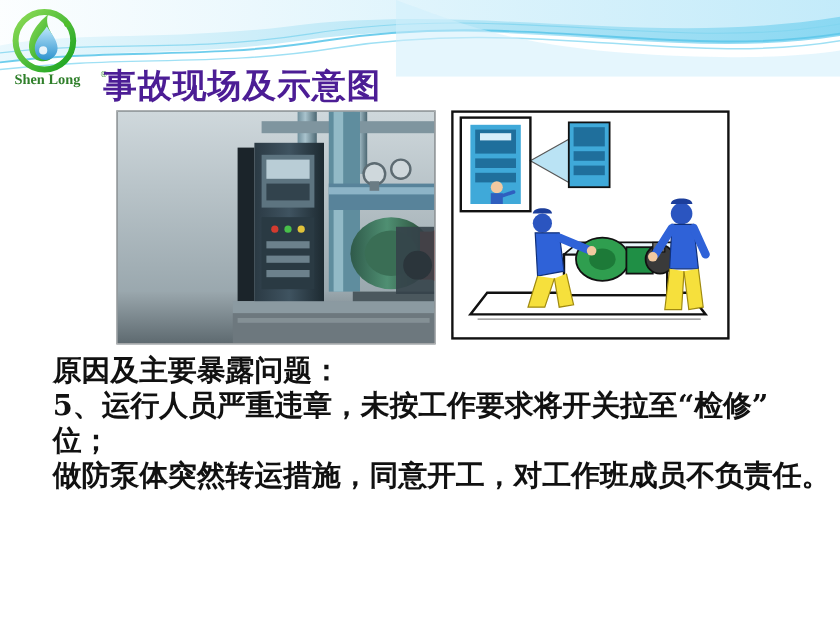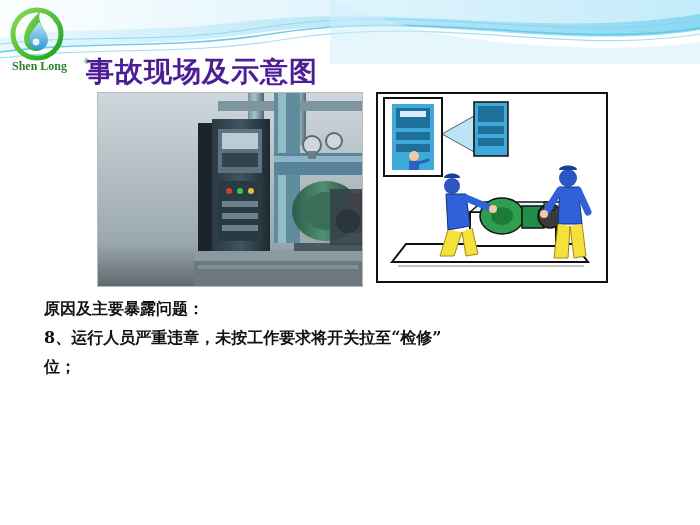--- a/index.html
+++ b/index.html
@@ -72,21 +72,21 @@
   }
   .diagram svg { display:block; }
 
   
   .bodytext {
     position: absolute;
     left: 44px; top: 294px;
     width: 640px;
     font-family: "DejaVu Serif", serif;
     font-weight: bold;
-    font-size: 16px;
+    font-size: 24px;
     line-height: 29px;
     color: #111111;
     letter-spacing: 0px;
   }
   .bodytext .line { white-space: nowrap; }
 </style>
 </head>
 <body>
 
 <div id="slide">
@@ -261,17 +261,18 @@
       <path d="M180,130 L176,164 L190,164 L192,132" fill="#f6e03c" stroke="#a08a10" stroke-width="1"></path>
       <path d="M192,132 L196,164 L208,162 L204,130" fill="#f6e03c" stroke="#a08a10" stroke-width="1"></path>
       <path d="M181,76 C181,70 199,70 199,76 Z" fill="#1c3e9b"></path>
 
       <path d="M20,172 L206,172" stroke="#111" stroke-width="1" opacity="0.5"></path>
     </svg>
   </div>
 
   <div class="bodytext">
     <div class="line">原因及主要暴露问题：</div>
-    <div class="line">8、运行人员严重违章，未按工作要求将开关拉至“检修”</div>
+    <div class="line">5、运行人员严重违章，未按工作要求将开关拉至“检修”</div>
     <div class="line">位；</div>
+    <div class="line">做防泵体突然转运措施，同意开工，对工作班成员不负责任。</div>
   </div>
 
 </div>
 
 </body></html>

